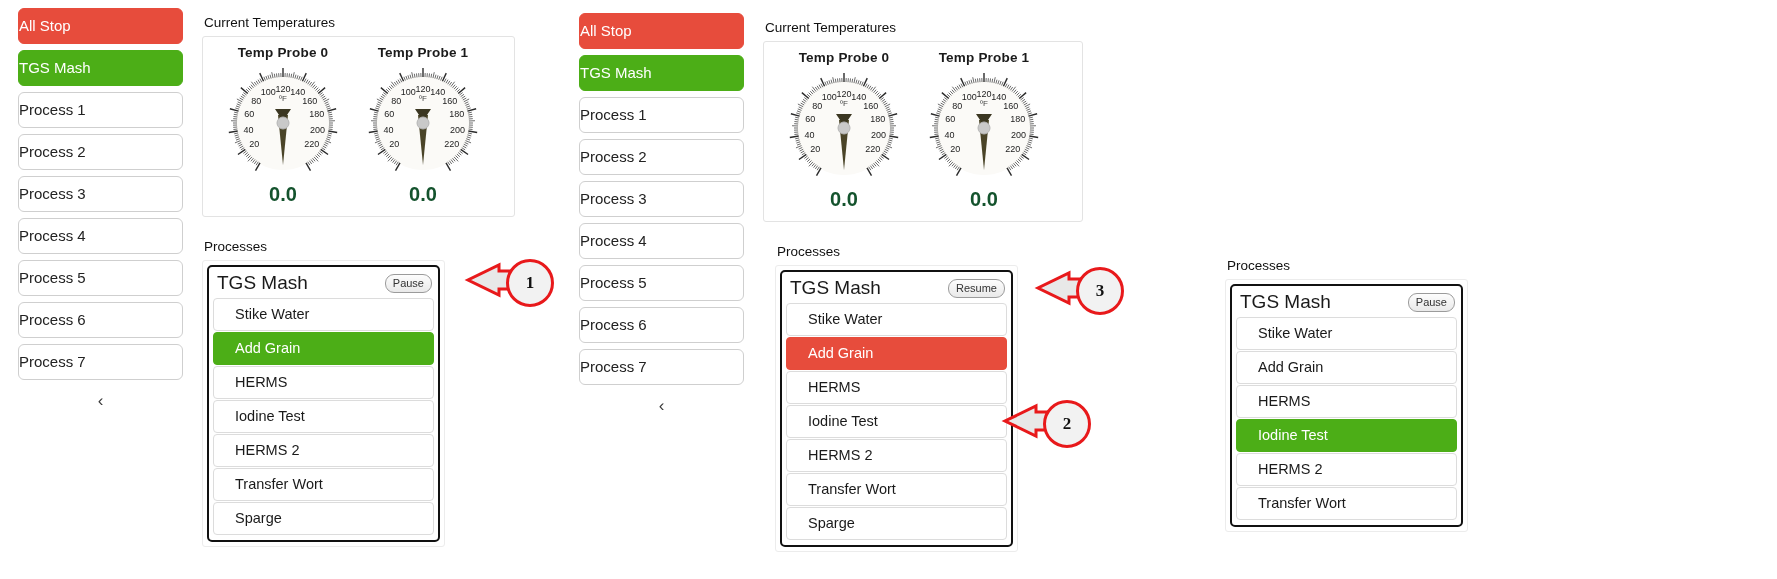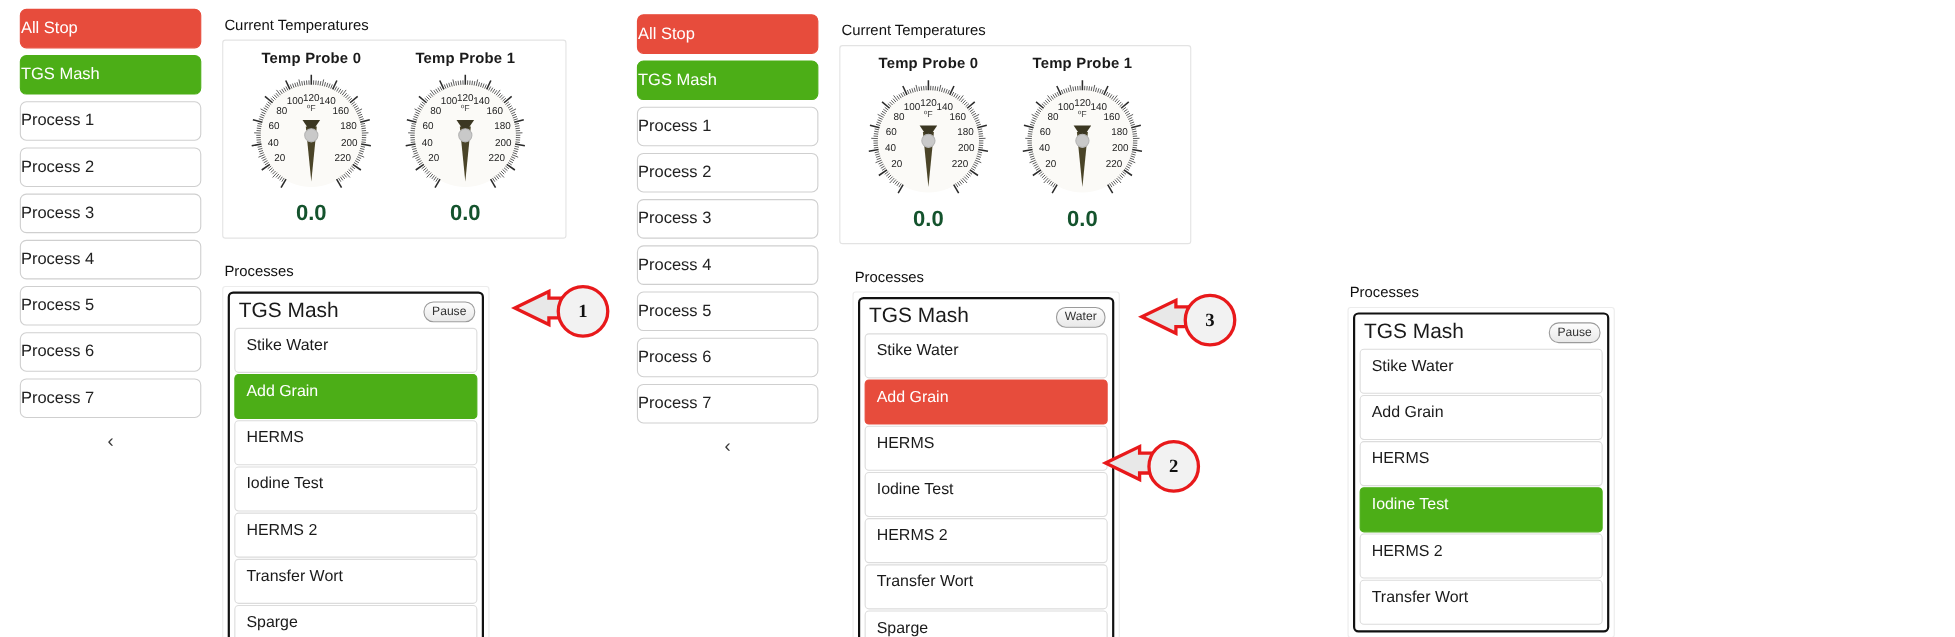--- a/index.html
+++ b/index.html
@@ -25,22 +25,22 @@
   .proc-wrap{box-sizing:border-box;border:1px solid #ececec;border-radius:3px;
              background:#fff;padding:4px;}
   .proc-box{box-sizing:border-box;border:2px solid #111;border-radius:5px;background:#fff;
             padding:3px 4px 4px 4px;}
   .proc-head{display:flex;align-items:center;justify-content:space-between;
              padding:2px 2px 4px 4px;}
   .proc-name{font-size:19px;color:#1a1a1a;}
   .pillbtn{font-size:11px;color:#333;background:linear-gradient(#fdfdfd,#e9e9e9);
            border:1px solid #9b9b9b;border-radius:9px;padding:3px 7px;line-height:1;
            font-family:"Liberation Sans",sans-serif;}
-  .proc-item{box-sizing:border-box;height:41px;line-height:31px;font-size:14.5px;
-             padding-left:10px;border:1px solid #dcdcdc;border-radius:4px;
+  .proc-item{box-sizing:border-box;height:33px;line-height:31px;font-size:14.5px;
+             padding-left:21px;border:1px solid #dcdcdc;border-radius:4px;
              background:#fff;margin-bottom:1px;color:#1a1a1a;}
   .proc-item.active-green{background:#4cae17;border-color:#4cae17;color:#fff;}
   .proc-item.active-red{background:#e74c3c;border-color:#e74c3c;color:#fff;}
   .anno{position:absolute;}
   .anno-circle{position:absolute;width:42px;height:42px;border-radius:50%;
                border:3px solid #e8191b;background:#f2f2f2;color:#111;
                font-family:"Liberation Serif",serif;font-weight:bold;font-size:17px;
                display:flex;align-items:center;justify-content:center;}
 </style>
 </head>
@@ -693,21 +693,21 @@
       </div>
     </div>
   </div>
 
   <div style="position:absolute;left:215px;top:240px;width:243px;">
     <div class="sec-title">Processes</div>
     <div class="proc-wrap">
       <div class="proc-box">
         <div class="proc-head">
           <span class="proc-name">TGS Mash</span>
-          <span class="pillbtn">Water</span>
+          <span class="pillbtn">Resume</span>
         </div>
         <div>
             <div class="proc-item">Stike Water</div>
             <div class="proc-item active-red">Add Grain</div>
             <div class="proc-item">HERMS</div>
             <div class="proc-item">Iodine Test</div>
             <div class="proc-item">HERMS 2</div>
             <div class="proc-item">Transfer Wort</div>
             <div class="proc-item">Sparge</div>
           </div>

